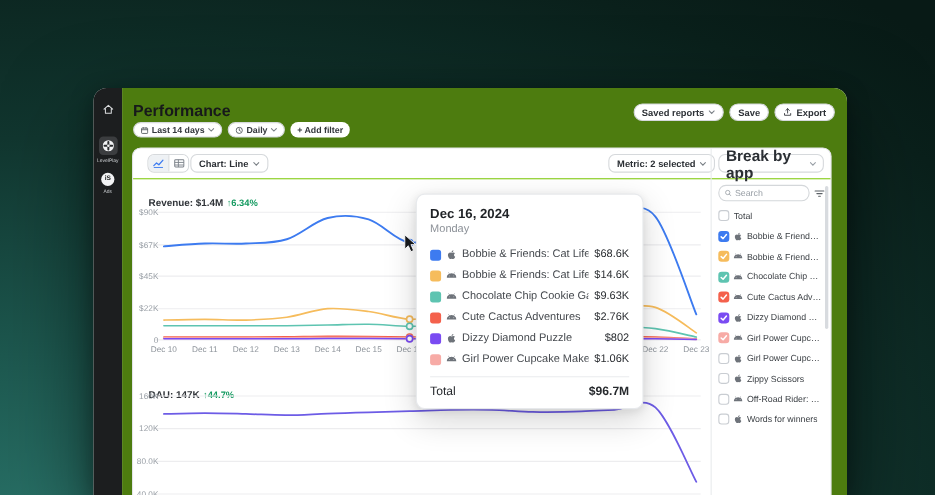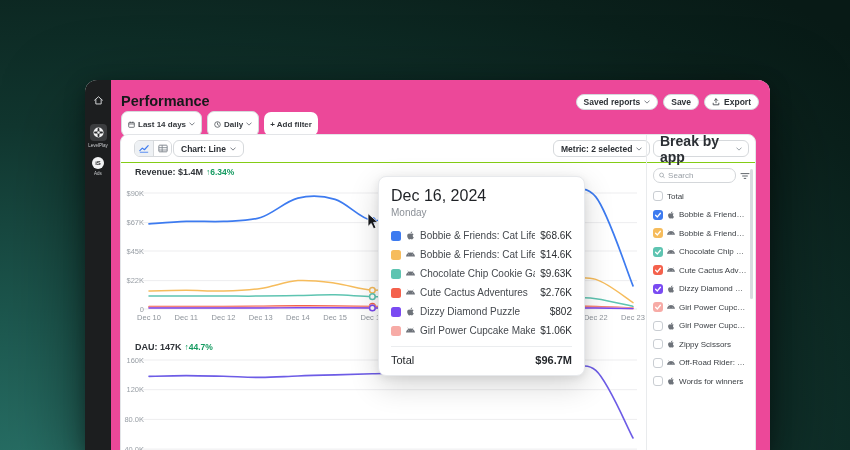--- a/index.html
+++ b/index.html
@@ -14,50 +14,50 @@
   
   .rail { width: 26px; background: #1c1e1f; border-radius: 12px 0 0 0; flex: 0 0 26px;
           display: flex; flex-direction: column; align-items: center; padding-top: 12px; }
   .rail-home { margin-bottom: 14px; }
   .rail-app { width: 17px; height: 17px; border-radius: 4px; background: #3b3d3f;
               display: flex; align-items: center; justify-content: center; }
   .rail-label { font-size: 4.5px; color: #c9cccf; margin-top: 2px; margin-bottom: 9px; text-align: center; }
   .ads-circle { width: 12px; height: 12px; border-radius: 50%; background: #f2f3f4; color: #1c1e1f;
                 font-size: 6px; font-weight: 700; display: flex; align-items: center; justify-content: center; }
 
-  .main { flex: 1; position: relative; background: #ec4899; border-radius: 0 12px 0 0; }
+  .main { flex: 1; position: relative; background: #4d7c0f; border-radius: 0 12px 0 0; }
 
   .page-title { position: absolute; left: 10px; top: 13px; font-size: 14.5px; font-weight: 700; color: #17191b; }
 
   .header-btns { position: absolute; top: 14px; right: 11px; display: flex; gap: 5px; }
   .hbtn { height: 16px; display: flex; align-items: center; gap: 4px; padding: 0 7px;
           background: #fff; border: 1px solid #d4d7db; border-radius: 8px;
           font-size: 8.5px; font-weight: 600; color: #2e3237; }
 
   .chips { position: absolute; top: 31px; left: 10px; display: flex; gap: 5px; align-items: center; }
-  .chip { height: 14px; display: flex; align-items: center; gap: 3px; padding: 12px 6px;
+  .chip { height: 14px; display: flex; align-items: center; gap: 3px; padding: 0 6px;
           border: 1px solid #d6d9dc; border-radius: 7px; font-size: 8px; font-weight: 600; color: #33373c; background: #fff; justify-content: flex-end; }
   .chip.noborder { border: none; }
 
   .card { position: absolute; left: 9px; top: 54px; width: 636px; height: 330px;
           border: 1px solid #e3e5e8; border-radius: 8px 8px 0 0; background: #fff; }
 
   .toolbar { position: absolute; left: 0; top: 0; right: 0; height: 28px; border-bottom: 1px solid #84cc16; }
   .icon-group { position: absolute; left: 13px; top: 5px; display: flex; height: 17px;
                 border: 1px solid #d6d9dc; border-radius: 6px; overflow: hidden; }
   .icon-cell { width: 18px; display: flex; align-items: center; justify-content: center; background: #fff; }
   .icon-cell.sel { background: #eef1f4; }
   .icon-cell + .icon-cell { border-left: 1px solid #d6d9dc; }
   .tbtn { position: absolute; top: 5px; height: 17px; display: flex; align-items: center; gap: 4px;
           padding: 0 7px; border: 1px solid #d6d9dc; border-radius: 6px; background: #fff;
           font-size: 8.5px; font-weight: 600; color: #2b2f34; }
   .vdiv { position: absolute; left: 525px; top: 0; bottom: 0; width: 1px; background: #e9ebed; }
 
   .chart-area { position: absolute; left: 0; top: 28px; width: 525px; bottom: 0; }
-  .metric-title { position: absolute; left: 14px; font-size: 9px; font-weight: 700; color: #2f3338; }
+  .metric-title { position: absolute; left: 14px; font-size: 9px; font-weight: 700; color: #2f3338; margin-top: 12px; }
   .metric-title .delta { color: #149a60; font-size: 8.5px; margin-left: 3px; }
   .rev-title { top: 4px; } .dau-title { top: 179px; }
   .rev-svg { position: absolute; left: 0; top: 14px; }
   .dau-svg { position: absolute; left: 0; top: 188px; }
 
   .right-panel { position: absolute; left: 526px; top: 28px; right: 0; bottom: 0; }
   .panel-select { position: absolute; left: 532px; top: 5px; width: 96px; height: 17px;
                   display: flex; align-items: center; justify-content: flex-start; padding: 0 6px;
                   border: 1px solid #d6d9dc; border-radius: 6px; font-size: 14px; font-weight: 600; color: #2b2f34; background: #fff; }
   .search-row { position: absolute; left: 6px; top: 5px; right: 5px; display: flex; align-items: center; gap: 4px; }
@@ -72,21 +72,21 @@
         display: flex; align-items: center; justify-content: center; border: 1px solid #c9cdd2; background: #fff; }
   .cb.checked { border: none; }
   .app-row .label { font-size: 8px; color: #3c4045; white-space: nowrap; overflow: hidden; text-overflow: ellipsis; }
   .picon { display: flex; align-items: center; flex: 0 0 auto; }
   .scroll-thumb { position: absolute; right: 2px; top: 6px; width: 3px; height: 130px; border-radius: 2px; background: #d8dbdf; }
 
   .tooltip { position: absolute; left: 267px; top: 96px; width: 207px; z-index: 30;
              background: #fff; border: 1px solid #e7e9ec; border-radius: 8px;
              box-shadow: 0 10px 30px rgba(0,0,0,.16), 0 2px 8px rgba(0,0,0,.08);
              padding: 10px 12px 9px 12px; }
-  .tt-date { font-size: 16px; font-weight: 400; color: #1f2226; }
+  .tt-date { font-size: 12px; font-weight: 700; color: #1f2226; }
   .tt-day { font-size: 10px; color: #8b9097; margin-top: 2px; }
   .tt-rows { margin-top: 8px; }
   .tt-row { display: flex; align-items: center; gap: 5px; height: 19px; }
   .tt-row .swatch { width: 10px; height: 10px; border-radius: 2.5px; flex: 0 0 10px; }
   .tt-row .name { flex: 1; font-size: 10px; color: #45494e; white-space: nowrap; overflow: hidden; }
   .tt-row .val { font-size: 10px; color: #2a2d31; }
   .tt-total { display: flex; justify-content: space-between; border-top: 1px solid #ebedef;
               margin-top: 6px; padding-top: 7px; font-size: 11px; color: #26292d; }
   .tt-total .tv { font-weight: 700; }
 

